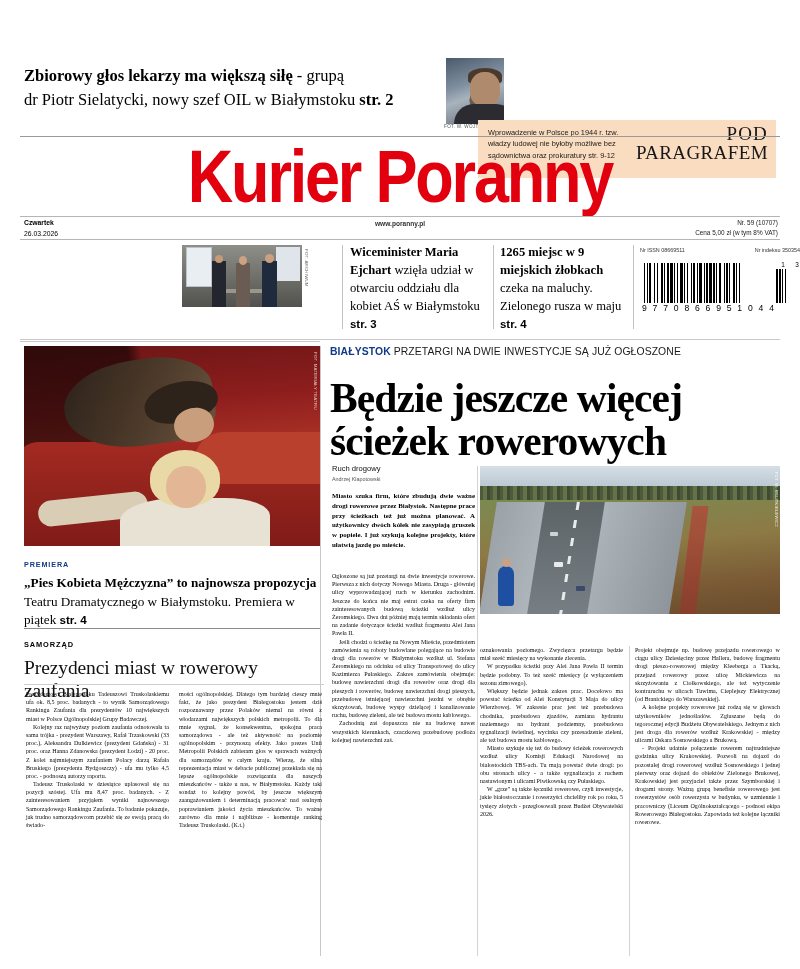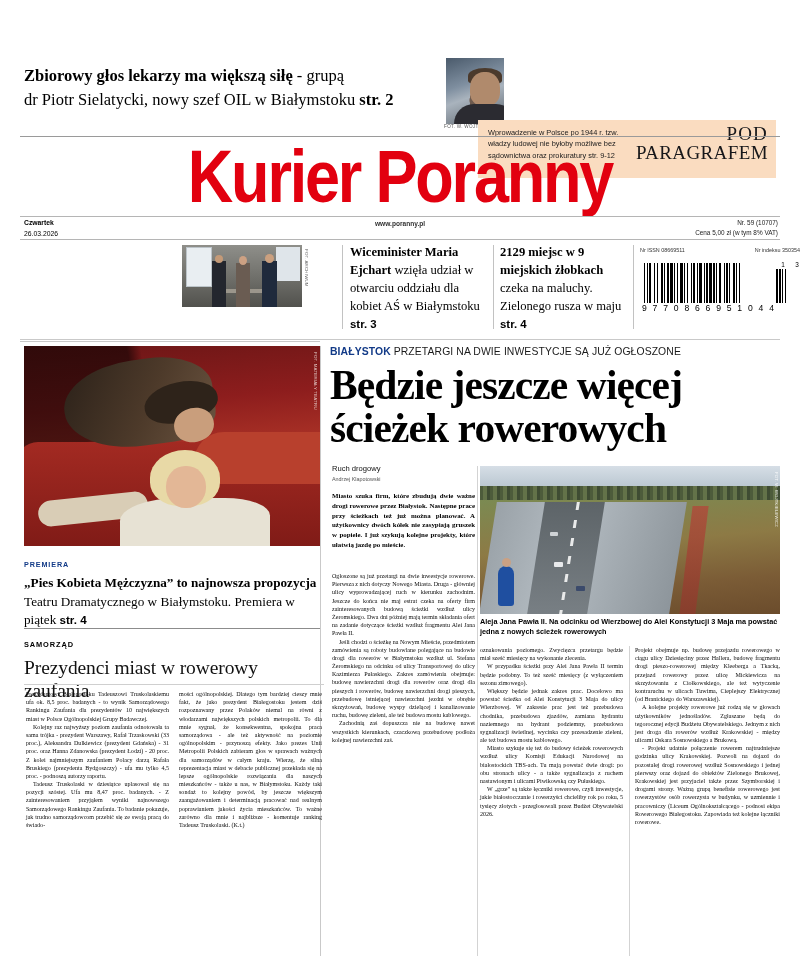--- a/index.html
+++ b/index.html
@@ -253,21 +253,21 @@
   .vr-mid { position:absolute; left:320px; top:346px; width:1px; height:610px; background:#c9c9c9; }
 
   
   .main { position:absolute; left:330px; top:346px; width:450px; }
   .main-kicker {
     font-family:Liberation Sans, sans-serif; font-size:10.4px;
     letter-spacing:.1px; color:#1a1a1a; white-space:nowrap;
   }
   .main-kicker .city { font-weight:bold; color:#123a87; }
   .main-head {
-    margin-top:7px;
+    margin-top:20px;
     font-family:"Liberation Serif", serif; font-weight:bold;
     font-size:41.5px; line-height:1.035; letter-spacing:-.9px; color:#000;
   }
 
   .main-meta { position:absolute; left:332px; top:464px; width:142px; }
   .main-meta .sec {
     font-family:"Liberation Sans", sans-serif; font-size:7.6px; color:#111; line-height:1.4;
   }
   .main-meta .byline {
     font-family:"Liberation Sans", sans-serif; font-size:5.4px; color:#555; margin-top:1px;
@@ -419,21 +419,21 @@
     <div class="vr" style="left:322px;"></div>
     <div class="tz tz2">
       <div class="tz-txt">
         <b>Wiceminister Maria Ejchart</b><span> wzięła udział w otwarciu oddziału dla kobiet AŚ w Białymstoku </span><span class="pg">str. 3</span>
       </div>
     </div>
 
     <div class="vr" style="left:473px;"></div>
     <div class="tz tz3">
       <div class="tz-txt">
-        <b>2129 miejsc w 9 miejskich żłobkach</b><span> czeka na maluchy. Zielonego rusza w maju </span><span class="pg">str. 4</span>
+        <b>1265 miejsc w 9 miejskich żłobkach</b><span> czeka na maluchy. Zielonego rusza w maju </span><span class="pg">str. 4</span>
       </div>
     </div>
 
     <div class="vr" style="left:613px;"></div>
     <div class="barcode-wrap">
       <div class="bc-labels">
         <span>Nr ISSN 08669511</span>
         <span>Nr indeksu 350354</span>
       </div>
       <div class="bc">
@@ -607,21 +607,20 @@
     <div class="rp-road2"></div>
     <div class="rp-dash"></div>
     <div class="rp-bike"></div>
     <div class="rp-car1"></div>
     <div class="rp-car2"></div>
     <div class="rp-car3"></div>
     <div class="rp-person"></div>
     <div class="rp-person-head"></div>
     <div class="rp-credit">FOT. W. WOJTKIELEWICZ</div>
   </div>
-  <div class="roadcap">Aleja Jana Pawła II. Na odcinku od Wierzbowej do Alei Konstytucji 3 Maja ma powstać jedna z nowych ścieżek rowerowych</div>
 
   <div class="maincol2">
       <p class="first">oznakowania poziomego. Zwycięzca przetargu będzie miał sześć miesięcy na wykonanie zlecenia.</p>
       <p>W przypadku ścieżki przy Alei Jana Pawła II termin będzie podobny. To też sześć miesięcy (z wyłączeniem sezonu zimowego).</p>
       <p>Większy będzie jednak zakres prac. Docelowo ma powstać ścieżka od Alei Konstytucji 3 Maja do ulicy Wierzbowej. W zakresie prac jest też przebudowa chodnika, przebudowa zjazdów, zamiana hydrantu naziemnego na hydrant podziemny, przebudowa sygnalizacji świetlnej, wycinka czy przesadzenie zieleni, ale też budowa mostu kablowego.</p>
       <p>Miasto szykuje się też do budowy ścieżek rowerowych wzdłuż ulicy Komisji Edukacji Narodowej na białostockich TBS-ach. Tu mają powstać dwie drogi: po obu stronach ulicy - a także sygnalizacja z ruchem nastawionym i ulicami Piwikowską czy Pułaskiego.</p>
       <p>W „grze” są także łęczniki rowerowe, czyli inwestycje, jakie białostocczanie i rowerzyści chcieliby rok po roku, 5 tysięcy złotych - przegłosowali przez Budżet Obywatelski 2026.</p>
     </div>
   <div class="maincol3">
       <p class="first">Projekt obejmuje np. budowę przejazdu rowerowego w ciągu ulicy Dziesięciny przez Hallera, budowę fragmentu drogi pieszo-rowerowej między Kleeberga a Tkacką, przejazd rowerowy przez ulicę Mickiewicza na skrzyżowaniu z Ciołkowskiego, ale też wytyczenie kontraruchu w ulicach Tuwima, Cieplejszy Elektrycznej (od Branickiego do Warszawskiej).</p>

